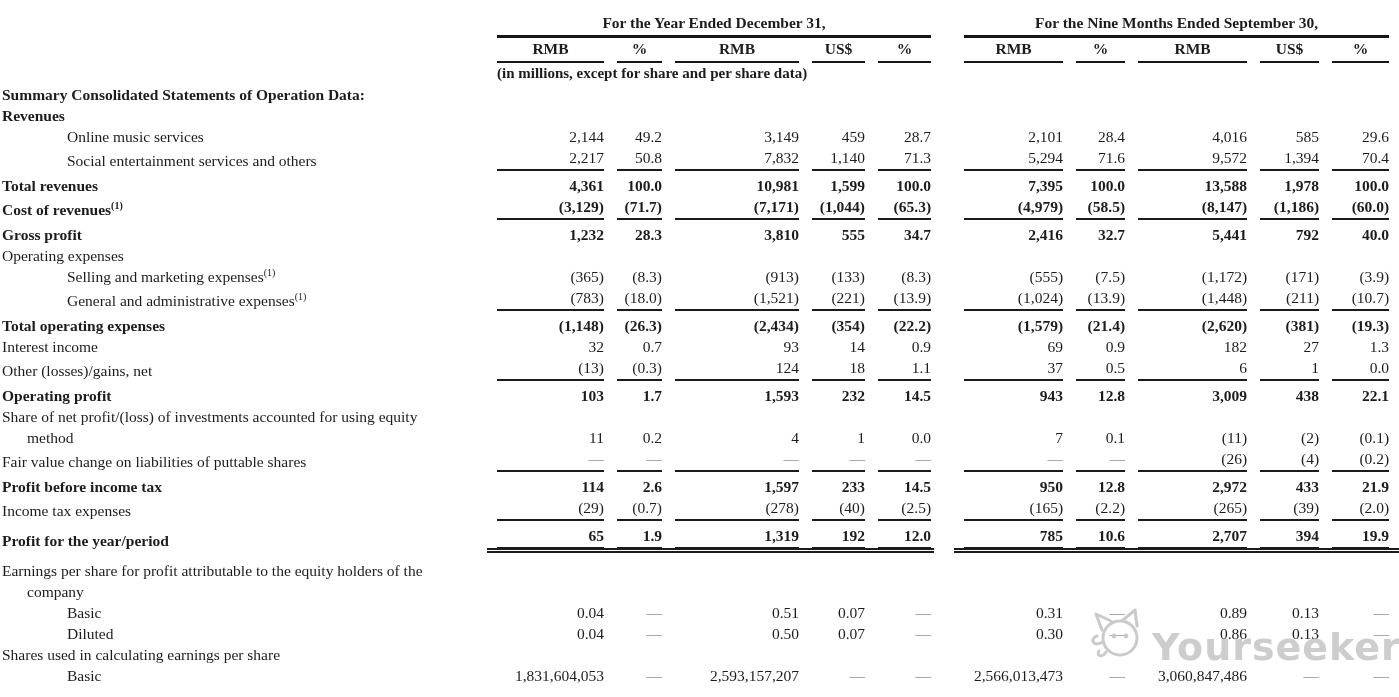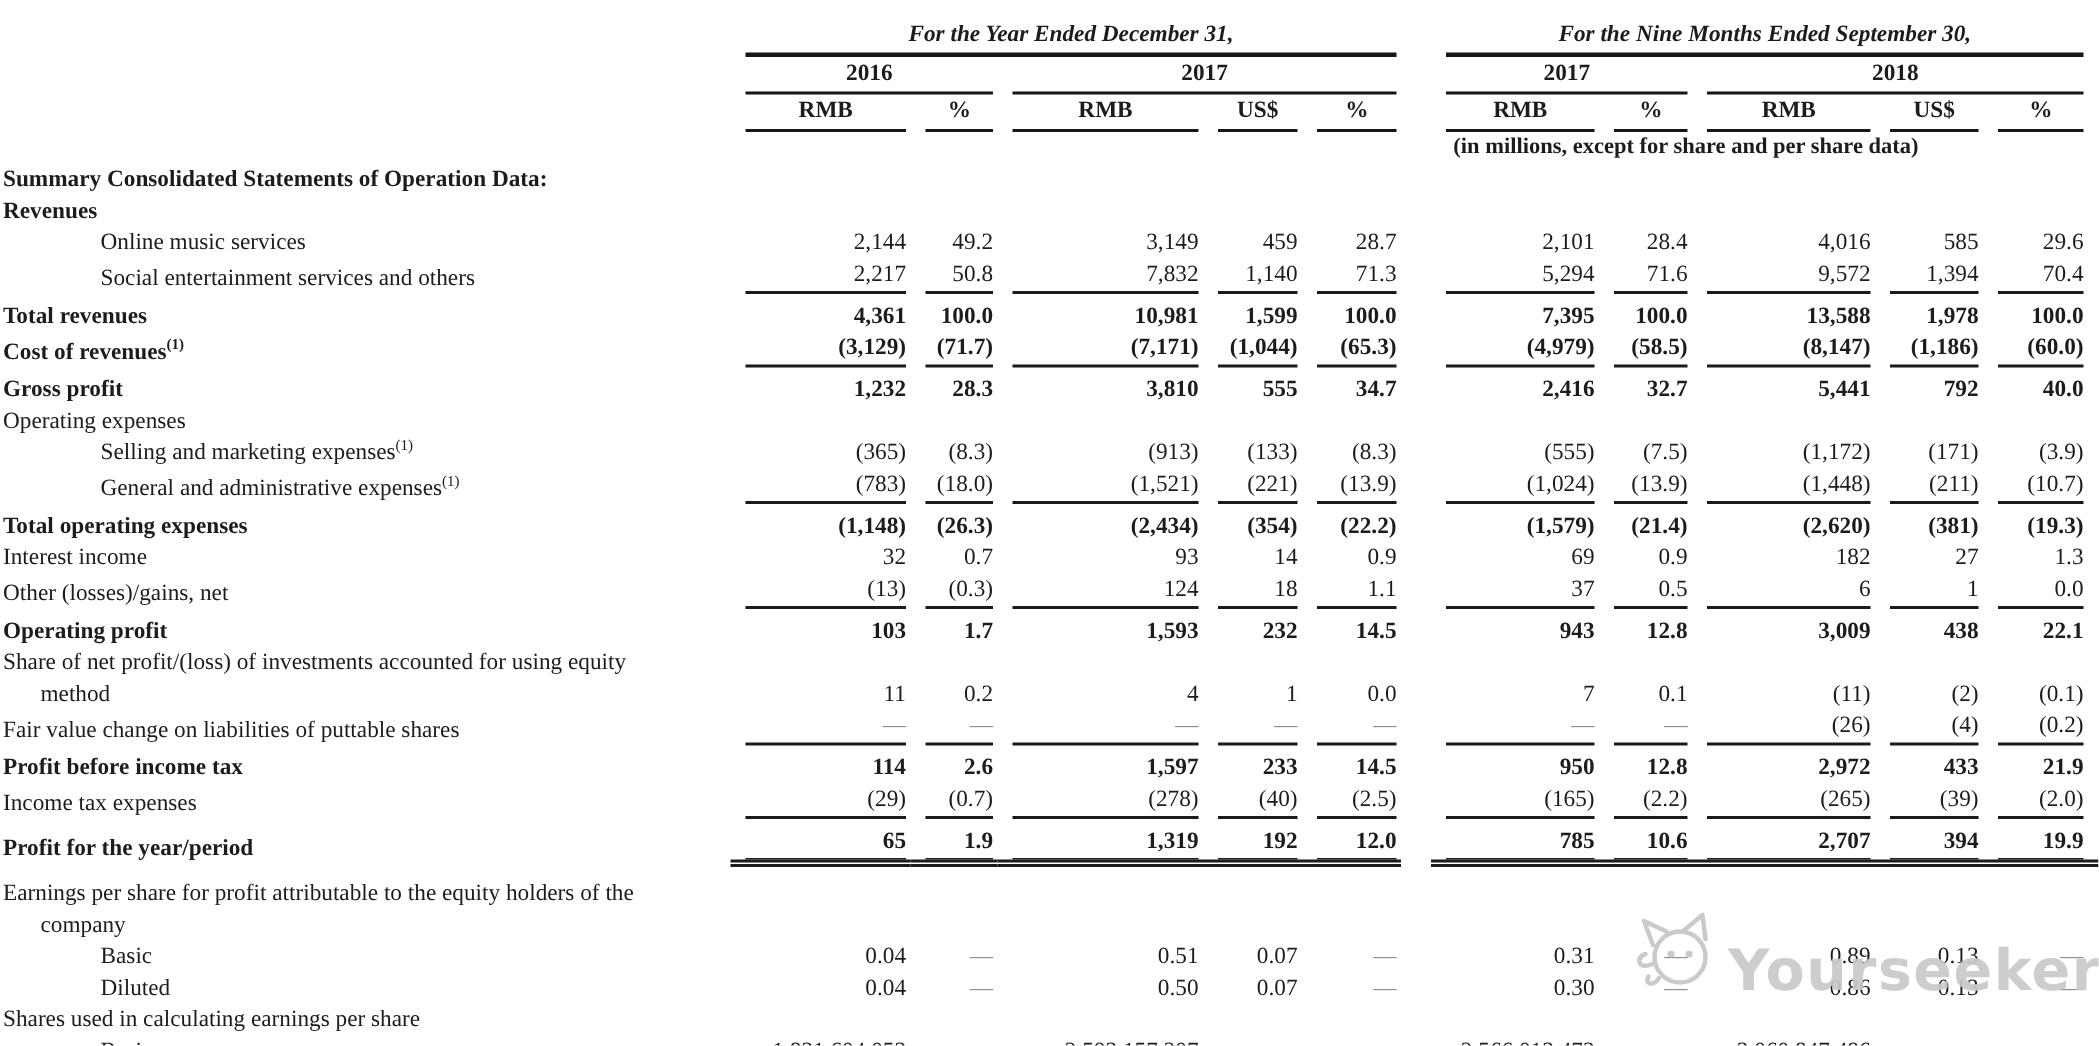--- a/index.html
+++ b/index.html
@@ -20,25 +20,25 @@
   td.lab.ind { padding-left:67px; }
   td.num { text-align:right; }
   td.gut { padding:0; }
   .cv { display:block; }
   .l2 { display:block; padding-left:25px; }
   sup { font-size:10px; line-height:0; }
 
   
   tr.hdr td { font-weight:bold; text-align:center; }
   tr.hdr .cv { padding-bottom:2px; }
-  tr.gh td { padding-top:4px;font-style:italic; }
+  tr.gh td { padding-top:4px; }
   tr.gh .cv { border-bottom:3px solid #161616; }
   tr.yh .cv { border-bottom:2.5px solid #161616; }
   tr.uh .cv { border-bottom:2.5px solid #161616; }
-  tr.note td { text-align:right; font-weight:bold; padding-right:120px; font-size:15px; height:21px; }
+  tr.note td { text-align:left; font-weight:bold; padding-right:120px; font-size:15px; height:21px; }
 
   
   tr.bold td { font-weight:bold; }
   tr.r-single td.num .cv { border-bottom:2px solid #1b1b1b; padding-bottom:1px; }
   tr.r-double td.num { border-bottom:5px double #1b1b1b; }
   tr.r-double td.num .cv { border-bottom:1.7px solid #1b1b1b; padding-bottom:1px; }
   tr.r-single + tr td { padding-top:4px; }
   tr.r-double + tr td { padding-top:9px; }
   td.dash .cv { color:#8f8f8f; }
 
@@ -76,36 +76,20 @@
       <tr class="hdr gh">
         <td class="lab"></td>
         <td colspan="5">
             <span class="cv">For the Year Ended December 31,</span>
           </td>
         <td class="gut"></td>
         <td colspan="5">
             <span class="cv">For the Nine Months Ended September 30,</span>
           </td>
       </tr>
-      <tr class="hdr yh">
-        <td class="lab"></td>
-        <td colspan="2">
-            <span class="cv">2016</span>
-          </td>
-        <td colspan="3">
-            <span class="cv">2017</span>
-          </td>
-        <td class="gut"></td>
-        <td colspan="2">
-            <span class="cv">2017</span>
-          </td>
-        <td colspan="3">
-            <span class="cv">2018</span>
-          </td>
-      </tr>
       <tr class="hdr uh">
         <td class="lab"></td>
         <td>
             <span class="cv">RMB</span>
           </td>
         <td>
             <span class="cv">%</span>
           </td>
         <td>
             <span class="cv">RMB</span>

